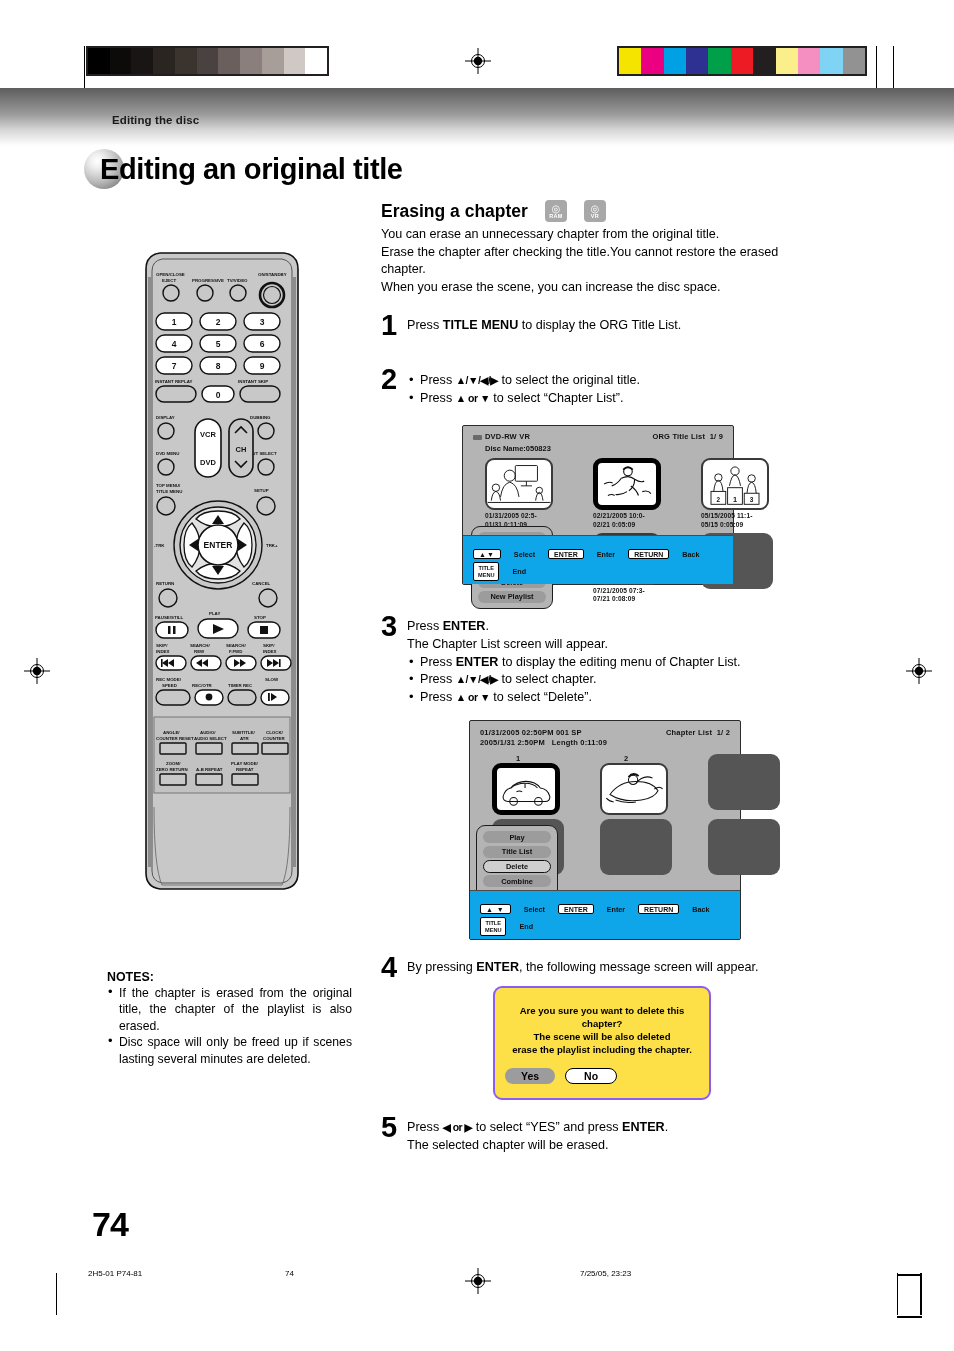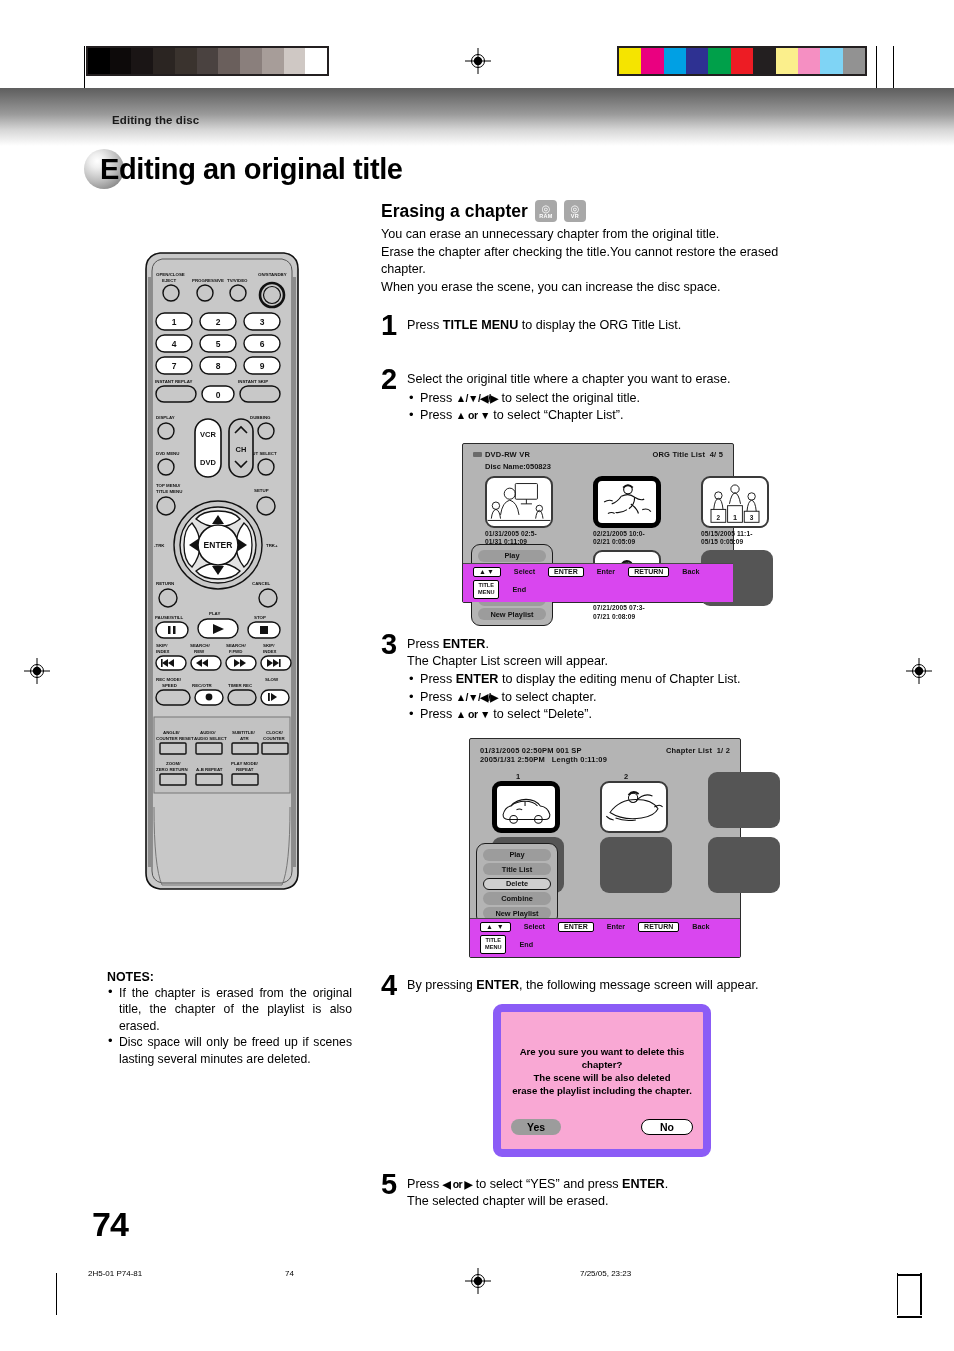--- a/index.html
+++ b/index.html
@@ -41,21 +41,21 @@
   .title-text {
     position: relative; left: 16px;
     font-size: 29px; font-weight: bold; color: #000; letter-spacing: -0.4px;
     line-height: 44px; white-space: nowrap;
   }
 
   
   .right-col { position: absolute; left: 381px; top: 200px; width: 470px; }
 
   .section-head {
-    display: flex; align-items: center; gap: 7px; margin-bottom: 4px;
+    display: flex; align-items: center; gap: 17px; margin-bottom: 4px;
   }
   .section-head .sh-text { font-size: 17.5px; font-weight: bold; color: #000; }
   .disc-badge {
     width: 22px; height: 22px; border-radius: 4px; background: #a8a8a8;
     display: flex; flex-direction: column; align-items: center; justify-content: center;
     color: #fff;
   }
   .disc-badge .dglyph { font-size: 10px; line-height: 9px; }
   .disc-badge .dlabel { font-size: 5.5px; font-weight: bold; line-height: 6px; letter-spacing: .2px;}
 
@@ -111,38 +111,38 @@
     background: #b4b4b4; padding: 5px 6px; width: 82px;
   }
   .menu-item {
     background: #9c9c9c; border-radius: 7px; text-align: center;
     font-size: 7.4px; font-weight: bold; padding: 1.6px 0; margin-bottom: 2.4px;
     color: #111;
   }
   .menu-item.hl { background: #cfcfcf; border: 1.2px solid #111; padding: 0.6px 0; }
   .menu-item:last-child { margin-bottom: 0; }
 
-  .tv-footer { position: absolute; left: 0; bottom: 0; width: 100%; background: #d946ef;
-               border-top: 1px solid #4a4a4a; padding: 3px 0 3px 0; }
+  .tv-footer { position: absolute; left: 0; bottom: 0; width: 100%; background: #0ea5e9;
+               border-top: 1px solid #4a4a4a; padding: 13px 0 3px 0; }
   .tv-footer-row { display: flex; align-items: center; font-size: 7.2px; font-weight: bold; padding-left: 10px; }
   .key-box {
     background: #fff; border: 1px solid #000; border-radius: 2px; padding: 0.5px 5px;
     font-size: 7px; font-weight: bold; text-align: center;
   }
   .key-box.arrows { letter-spacing: 1px; }
   .key-box.titlemenu { line-height: 7px; padding: 1.5px 4px; font-size: 5.6px; }
   .fl { margin-left: 13px; }
 
   
   .dialog {
-    background: #f9a8d4; border: 8px solid #8b5cf6; border-radius: 9px;
-    text-align: center; padding: 33px 10px 14px 10px;
+    background: #fde047; border: 2px solid #8b5cf6; border-radius: 9px;
+    text-align: center; padding: 16px 10px 14px 10px;
   }
   .dialog-text { font-size: 9.6px; font-weight: bold; line-height: 13px; color: #000;}
-  .dialog-buttons { display: flex; justify-content: space-between; gap: 10px; margin-top: 22px; }
+  .dialog-buttons { display: flex; justify-content: flex-start; gap: 10px; margin-top: 12px; }
   .btn-yes {
     background: #9c9c9c; border-radius: 9px; font-size: 10.5px; font-weight: bold;
     padding: 2px 16px; color:#000;
   }
   .btn-no {
     background: #fff; border: 1.6px solid #000; border-radius: 9px; font-size: 10.5px;
     font-weight: bold; padding: 1px 18px; color:#000;
   }
 
   
@@ -457,32 +457,31 @@
   <div class="step" style="margin-top:18px;">
     <div class="step-num">1</div>
     <div class="step-body">
       <span>Press </span><b>TITLE MENU</b><span> to display the ORG Title List.</span>
     </div>
   </div>
 
   <div class="step" style="margin-top:32px;">
     <div class="step-num">2</div>
     <div class="step-body">
-      <div>Select the original title where a chapter you want to erase.</div>
       <ul class="bullets">
         <li><span>Press </span><b class="ar">▲/▼/◀/▶</b><span> to select the original title.</span></li>
         <li><span>Press </span><b class="ar">▲ or ▼</b><span> to select “Chapter List”.</span></li>
       </ul>
     </div>
   </div>
 
   <div class="tvscreen" style="width:272px;height:160px;margin:18px 0 0 81px;">
     <div class="tv-top">
       <div class="tv-left-top"><span class="disc-chip"></span><span>DVD-RW VR</span></div>
-      <div class="tv-right-top"><span>ORG Title List</span>&nbsp;&nbsp;<span>4/ 5</span></div>
+      <div class="tv-right-top"><span>ORG Title List</span>&nbsp;&nbsp;<span>1/ 9</span></div>
     </div>
     <div class="disc-name">Disc Name:050823</div>
 
     <div class="thumb-grid">
 
       <div class="thumb-cell">
         <div class="thumb">
           <svg viewBox="0 0 68 52">
               <g stroke="#111" stroke-width="1" fill="none">
             <rect x="30" y="6" width="24" height="17" rx="1"></rect>

